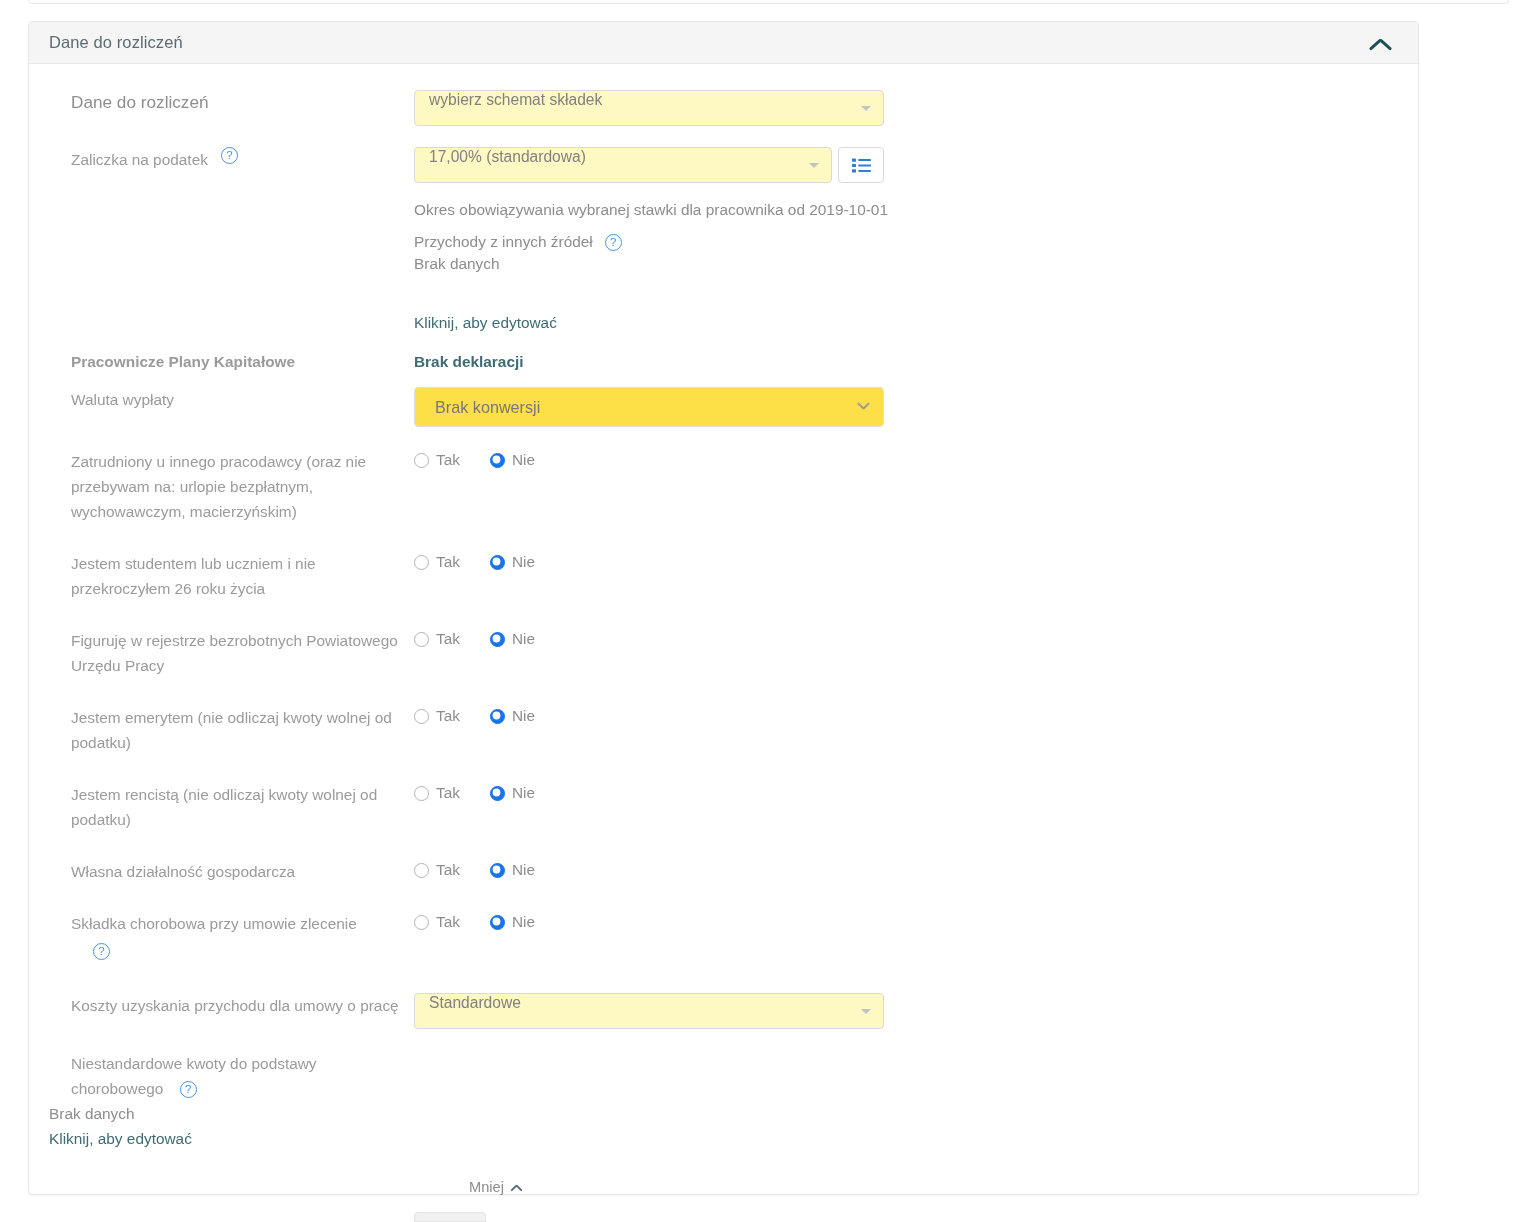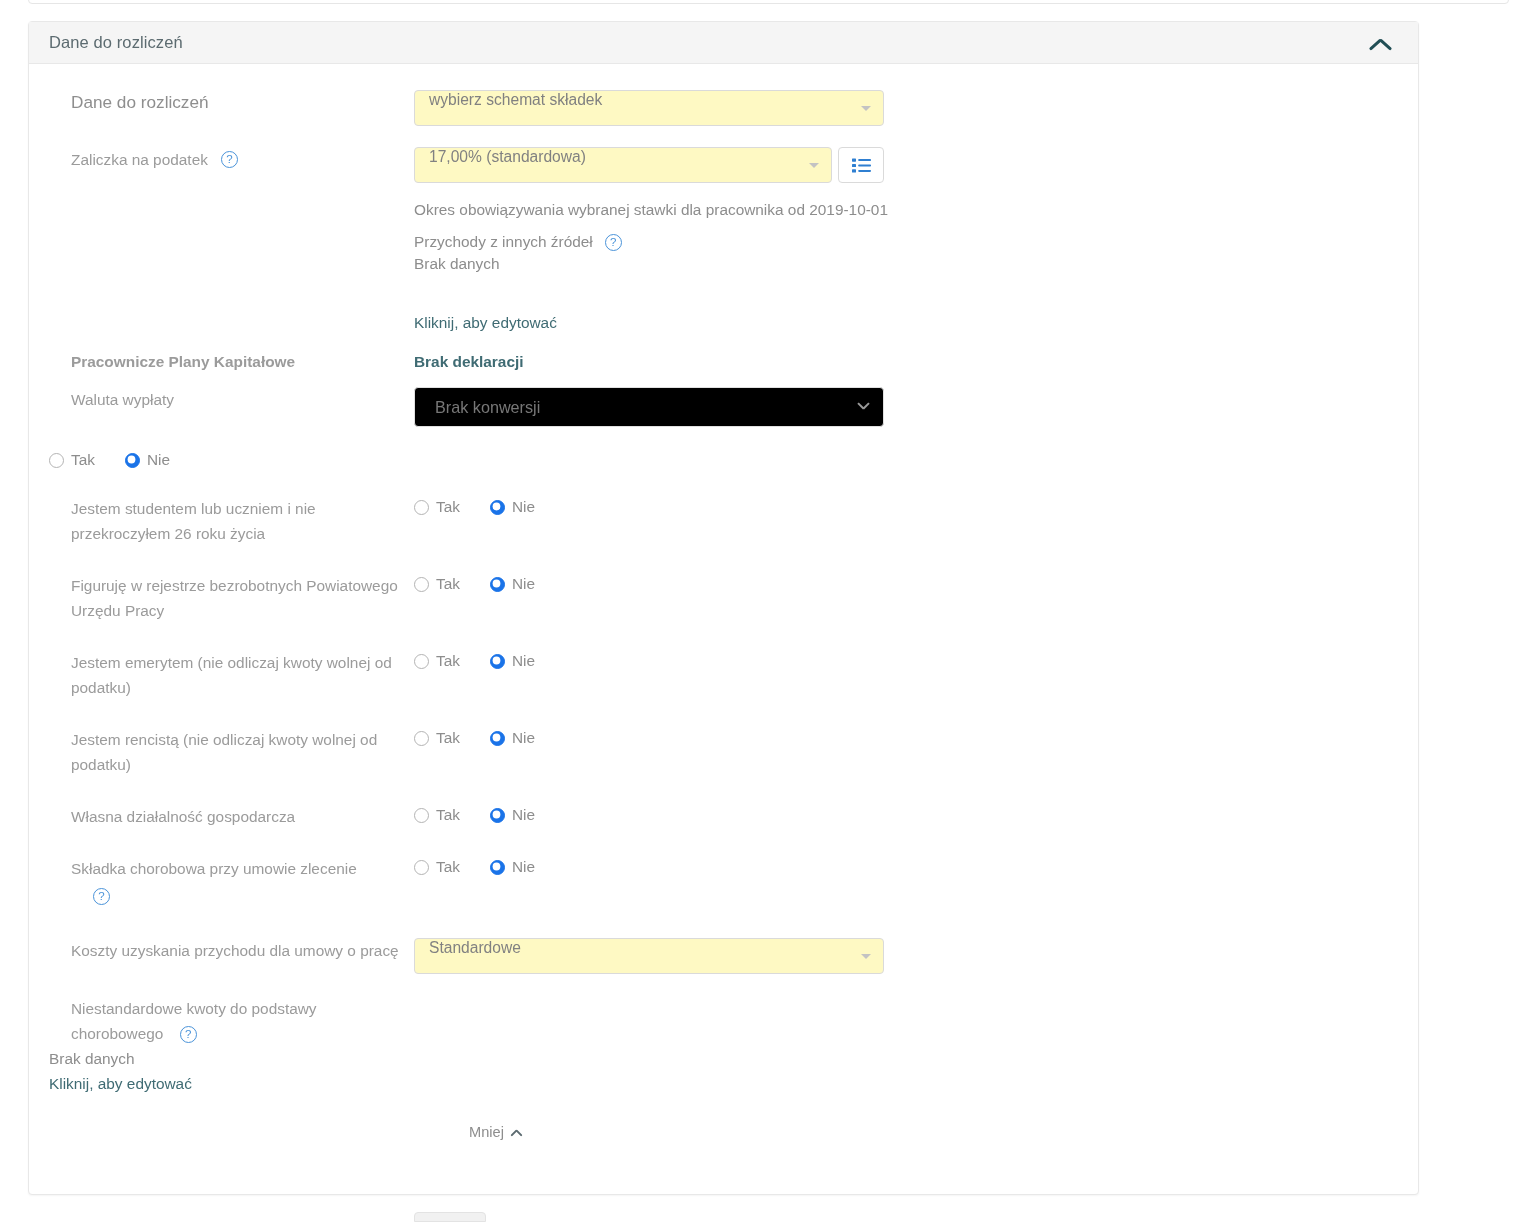--- a/index.html
+++ b/index.html
@@ -141,21 +141,21 @@
   }
   .combo.narrow { width: 418px; }
 
   
   .nativesel {
     position: relative;
     width: 470px;
     height: 40px;
     border: 1px solid #e0e0e0;
     border-radius: 4px;
-    background: #000000;
+    background: #fde047;
     display: flex;
     align-items: center;
     padding: 0 34px 0 20px;
     font-size: 16.2px;
     color: #777;
     cursor: pointer;
   }
   .nativesel .chv {
     position: absolute;
     right: 14px;
@@ -231,21 +231,21 @@
     color: #4a93d9;
     font-size: 11.5px;
     line-height: 14px;
     text-align: center;
     font-family: "Liberation Sans", sans-serif;
     cursor: pointer;
     vertical-align: middle;
   }
   .label-with-help {
     display: inline-flex;
-    align-items: center;
+    align-items: flex-start;
     gap: 13px;
   }
 
   
   .radios {
     display: flex;
     align-items: center;
     padding-top: 2px;
   }
   .radio-opt {
@@ -403,20 +403,21 @@
       <div class="row-label">Waluta wypłaty</div>
       <div class="row-control">
         <div class="nativesel">
           <span>Brak konwersji</span>
           <span class="chv"></span>
         </div>
       </div>
     </div>
 
     <div class="row r-q1">
+      <div class="row-label">Zatrudniony u innego pracodawcy (oraz nie przebywam na: urlopie bezpłatnym, wychowawczym, macierzyńskim)</div>
       <div class="row-control">
         <div class="radios">
           <div class="radio-opt">
             <span class="radio-dot"></span>
             <span class="radio-text">Tak</span>
           </div>
           <div class="radio-opt sel">
             <span class="radio-dot"></span>
             <span class="radio-text">Nie</span>
           </div>

